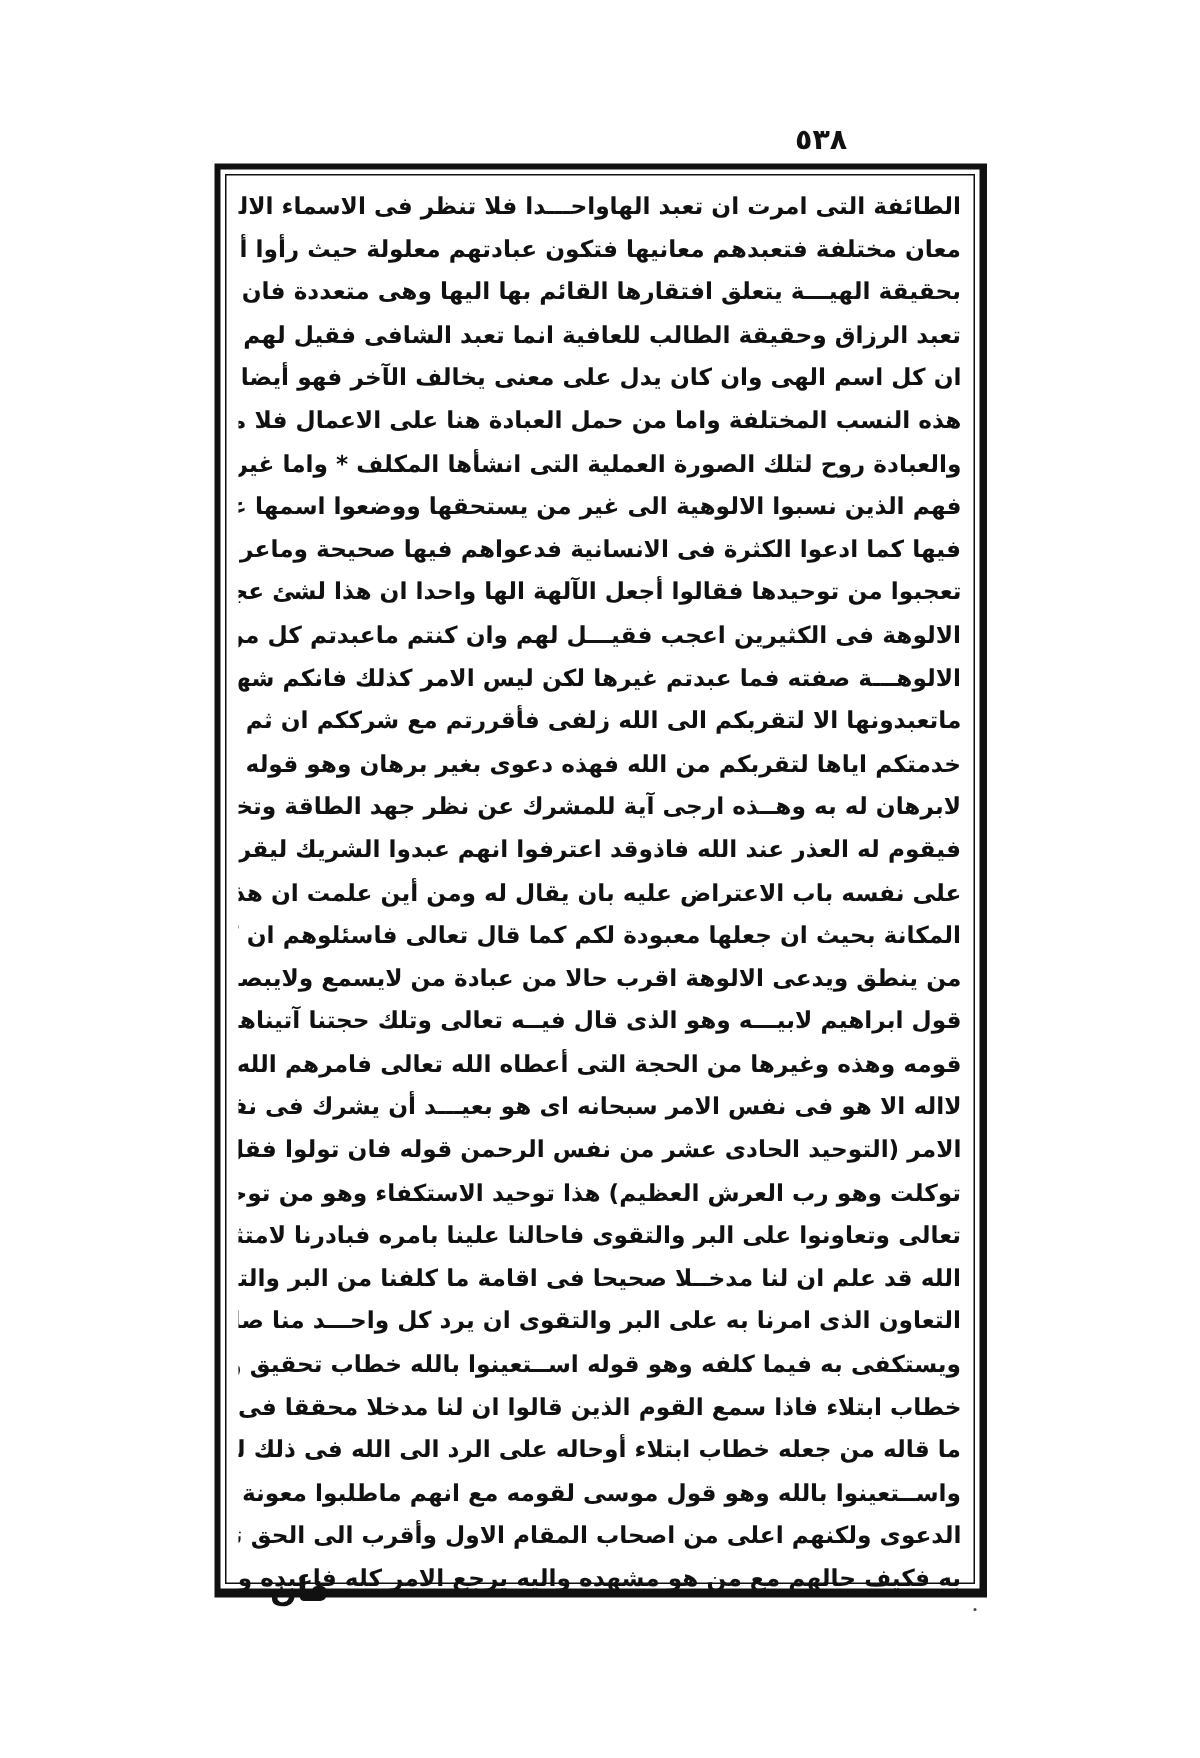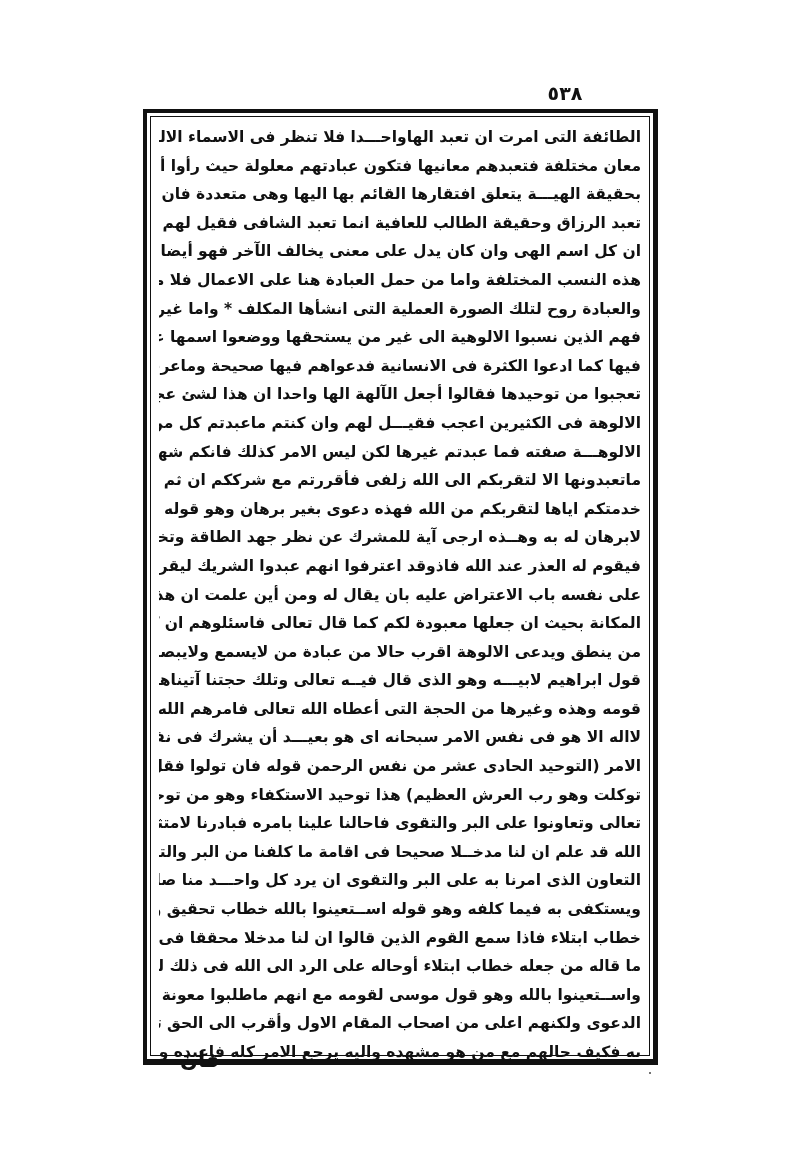--- a/index.html
+++ b/index.html
@@ -1,19 +1,19 @@
 <!DOCTYPE html>
 <html><head>
 <meta charset="utf-8">
 <style>
   html, body { margin: 0; padding: 0; background: #ffffff; }
   body { width: 800px; height: 1172px; position: relative; overflow: hidden;
          font-family: "DejaVu Sans", sans-serif; color: #111; }
   .page-number { position: absolute; top: 82px; left: 530px; width: 70px;
-                 text-align: center; font-size: 19px; font-weight: bold; direction: rtl; }
+                 text-align: left; font-size: 19px; font-weight: bold; direction: rtl; }
   .frame-outer { position: absolute; left: 143px; top: 109px; width: 506px; height: 946px;
                  border: 4px solid #111; border-bottom-width: 6px; border-right-width: 5px; }
   .frame-inner { position: absolute; left: 3px; top: 3px; right: 3px; bottom: 3px;
                  border: 1.5px solid #111; }
   .text-body { position: absolute; left: 8px; right: 8px; top: 6px;
                direction: rtl; }
   .line { height: 28.6px; line-height: 28.6px; font-size: 15.5px; white-space: nowrap;
           overflow: hidden; text-align: justify; text-align-last: justify;
           font-family: "DejaVu Sans", sans-serif; font-weight: bold; letter-spacing: -0.3px; }
   .catchword { position: absolute; top: 1048px; left: 180px; font-size: 21px;

